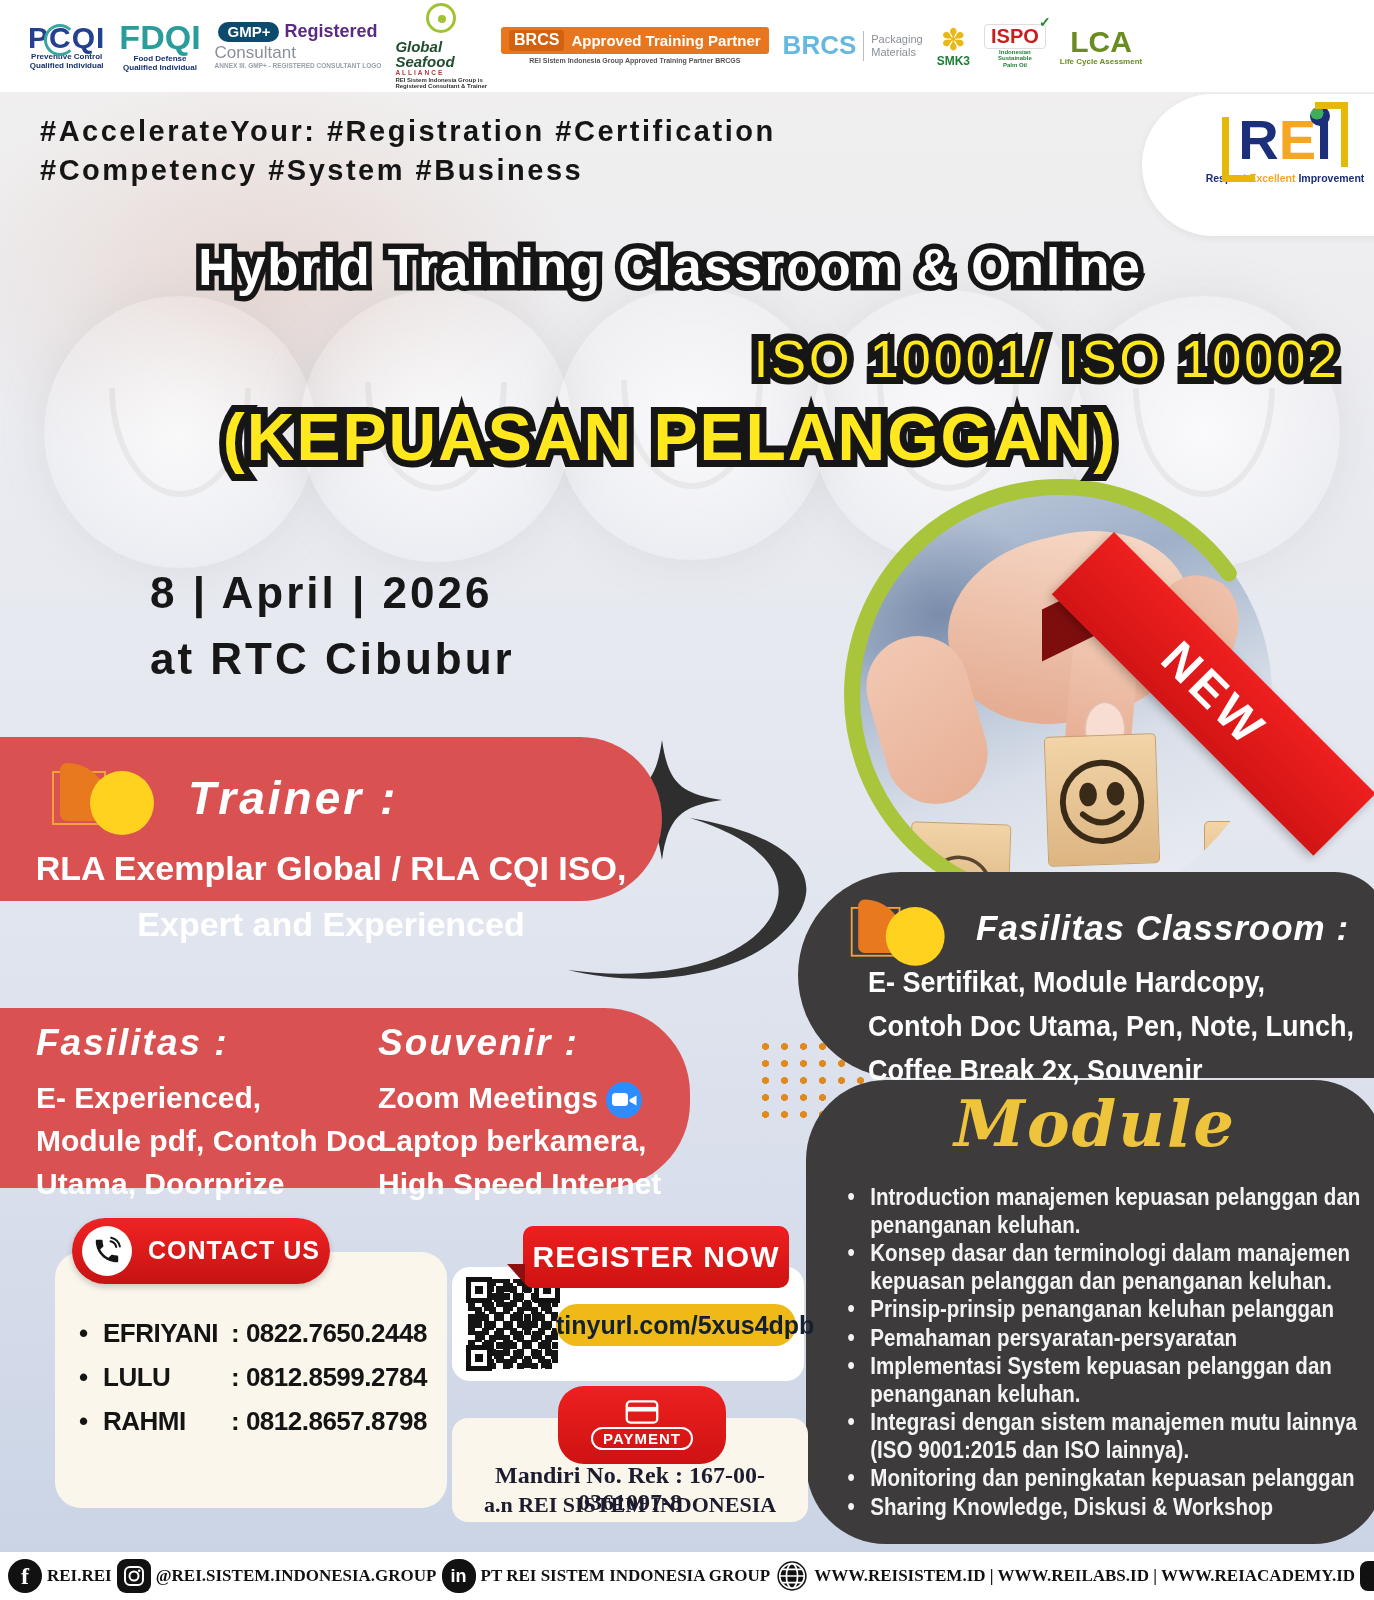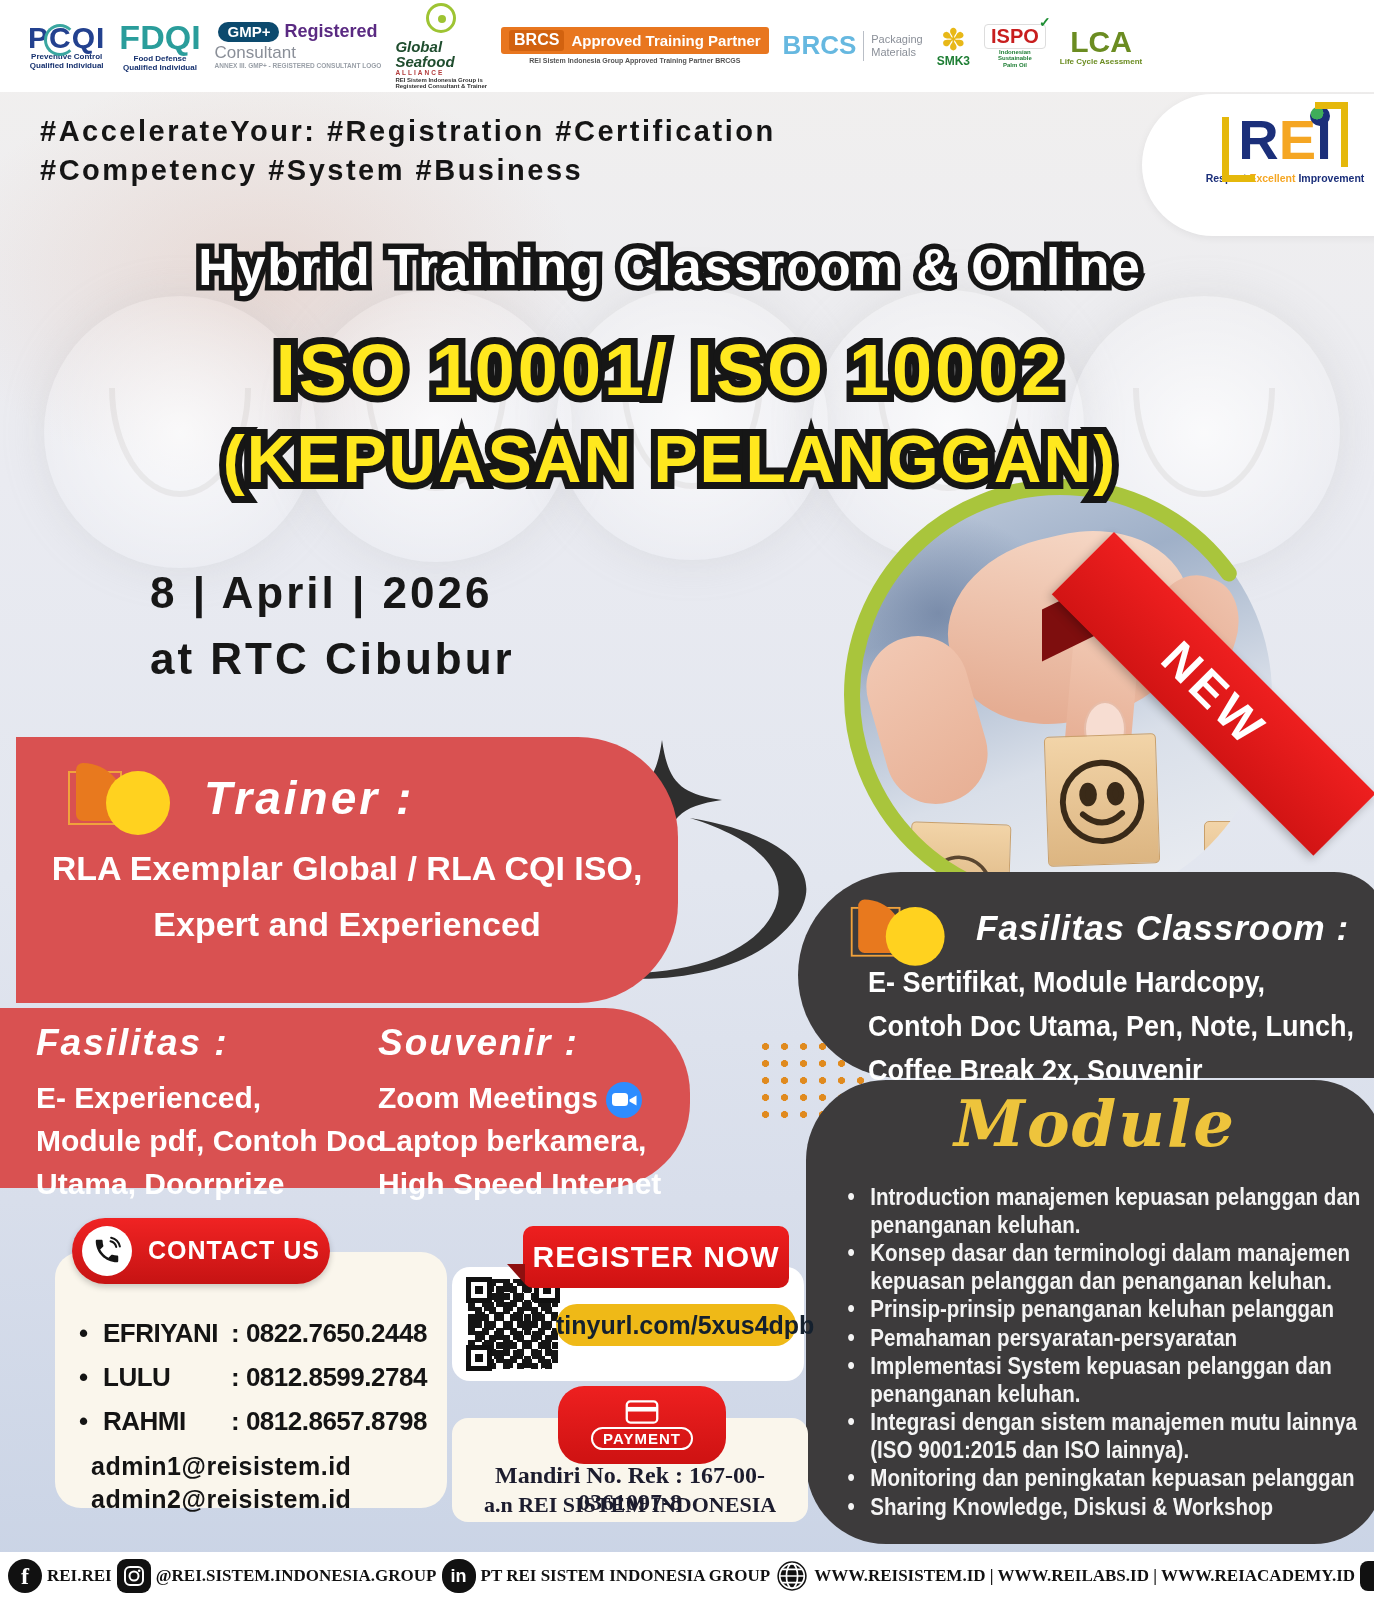--- a/index.html
+++ b/index.html
@@ -74,21 +74,21 @@
 
   
   .hero { position:absolute; left:0; top:238px; width:1340px; text-align:center; z-index:3; }
   .stroked { position:relative; display:block; }
   .stroked::before { content:attr(data-text); position:absolute; left:0; top:0; width:100%; z-index:-1;
     color:#161616; -webkit-text-stroke:14px #161616;
     text-shadow:0 4px 0 #161616, 4px 0 0 #161616, -4px 0 0 #161616, 0 -4px 0 #161616,
       3px 3px 0 #161616, -3px 3px 0 #161616, 3px -3px 0 #161616, -3px -3px 0 #161616; }
   .hero-subtitle { font-size:51px; font-weight:bold; color:#fff; letter-spacing:2px; }
   .hero-subtitle::before { -webkit-text-stroke:11px #161616; }
-  .hero-title1 { margin-top:32px; font-size:72px; font-weight:700; color:#ffe81e; letter-spacing:3px; }
+  .hero-title1 { margin-top:32px; font-size:52px; font-weight:400; color:#ffe81e; letter-spacing:3px;text-align:right; }
   .hero-title2 { margin-top:10px; font-size:66px; font-weight:900; color:#ffe81e; letter-spacing:2px; }
 
   
   .event { position:absolute; left:150px; top:560px; color:#171717; font-weight:bold; font-size:44px;
     letter-spacing:3px; line-height:66px; z-index:3; }
 
   
   .photo { position:absolute; left:848px; top:483px; width:424px; height:424px; border-radius:50%; overflow:hidden;
     background:linear-gradient(160deg,#c6d0e0 0%,#9fb0c8 30%,#d9dfe9 62%,#eef0f4 100%); z-index:2; }
   .photo::before { content:""; position:absolute; left:-30px; top:30px; width:240px; height:200px; border-radius:50%;
@@ -114,21 +114,21 @@
   
   .ribbon-fold { position:absolute; left:1042px; top:586px; width:96px; height:52px; background:#7e0e0e;
     transform:skewY(-26deg); z-index:3; }
   .ribbon { position:absolute; left:1114px; top:532px; width:370px; height:88px; background:linear-gradient(180deg,#ee1f1f,#d21414);
     transform:rotate(45deg); transform-origin:left top; z-index:4;
     color:#fff; font-weight:900; font-size:48px; letter-spacing:4px; text-align:center; line-height:88px;
     box-shadow:0 4px 10px rgba(0,0,0,.25); }
 
   
   .red-block { position:absolute; background:#d95151; color:#fff; z-index:3; }
-  .trainer { left:16px; top:737px; width:662px; height:266px; border-radius:0 100px 100px 0; }
+  .trainer { left:0; top:737px; width:662px; height:164px; border-radius:0 100px 100px 0; }
   .duo-icon { position:absolute; width:120px; height:90px; }
   .duo-icon .sq { position:absolute; left:0; top:8px; width:54px; height:54px; border:2px solid #f0a23c; }
   .duo-icon .or { position:absolute; left:8px; top:0; width:52px; height:58px; background:#e8791e;
     border-radius:8px 100% 8px 8px; }
   .duo-icon .ye { position:absolute; left:38px; top:8px; width:64px; height:64px; border-radius:50%; background:#ffd21f; }
   .trainer .duo-icon { left:52px; top:26px; }
   .trainer-heading { position:absolute; left:188px; top:34px; font-style:italic; font-weight:bold; font-size:46px; letter-spacing:3px; }
   .trainer-line1 { position:absolute; left:0; top:112px; width:100%; text-align:center; font-weight:bold; font-size:34px; }
   .trainer-line2 { position:absolute; left:0; top:168px; width:100%; text-align:center; font-weight:bold; font-size:34px; }
 
@@ -446,24 +446,20 @@
           <span class="b">•</span>
           <span class="n">LULU</span>
           <span class="v">: 0812.8599.2784</span>
         </div>
       <div class="crow">
           <span class="b">•</span>
           <span class="n">RAHMI</span>
           <span class="v">: 0812.8657.8798</span>
         </div>
     </div>
-    <div class="emails">
-      <div>admin1@reisistem.id</div>
-      <div>admin2@reisistem.id</div>
-    </div>
   </div>
   <div class="contact-pill">
     <span class="ph">
       <svg viewBox="0 0 24 24" fill="#151515">
           <path d="M6.54 10.8c1.44 2.83 3.8 5.15 6.63 6.63l2.21-2.21c.27-.27.67-.36 1.02-.24 1.12.37 2.33.57 3.6.57.55 0 1 .45 1 1V20c0 .55-.45 1-1 1-9.39 0-17-7.61-17-17 0-.55.45-1 1-1h3.5c.55 0 1 .45 1 1 0 1.25.2 2.45.57 3.57.11.35.03.74-.25 1.02l-2.28 2.21z"></path>
           <path d="M14.8 4.2c2.3.5 4.1 2.3 4.6 4.6" fill="none" stroke="#151515" stroke-width="1.6" stroke-linecap="round"></path>
           <path d="M15.3 1.4c3.5.8 6.2 3.5 7 7" fill="none" stroke="#151515" stroke-width="1.6" stroke-linecap="round"></path>
         </svg>
     </span>
     <span class="contact-label">CONTACT US</span>

